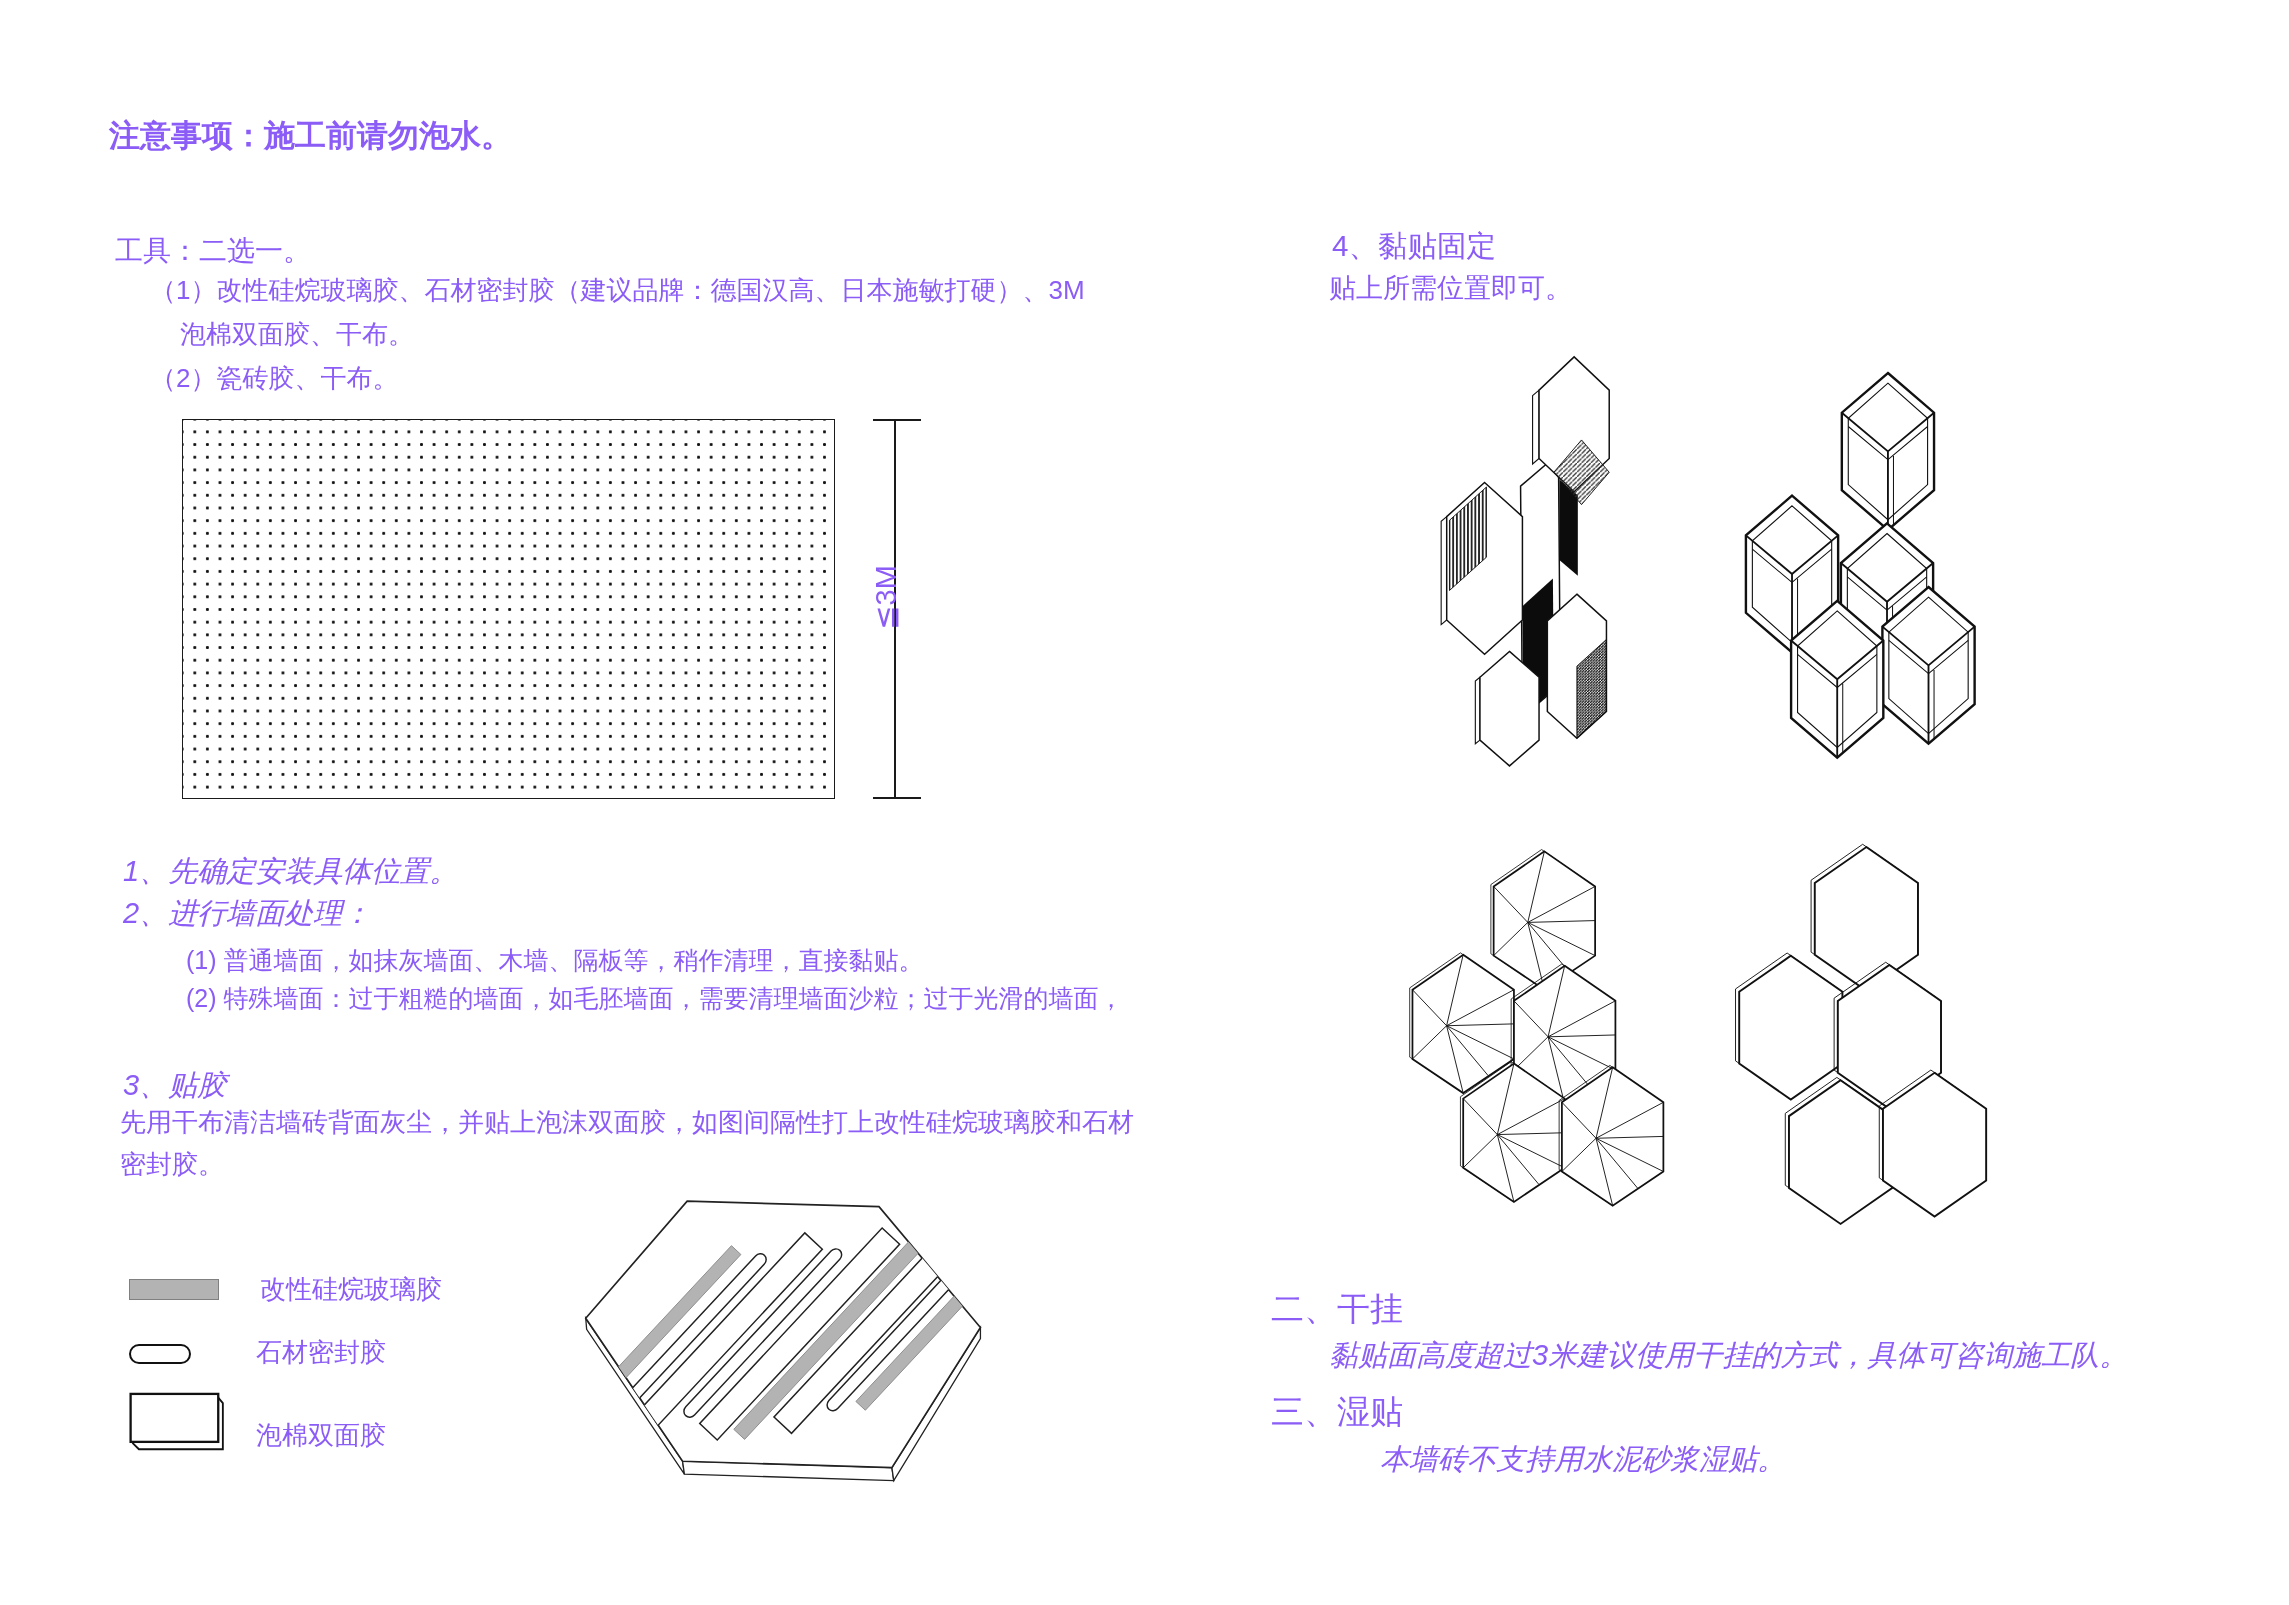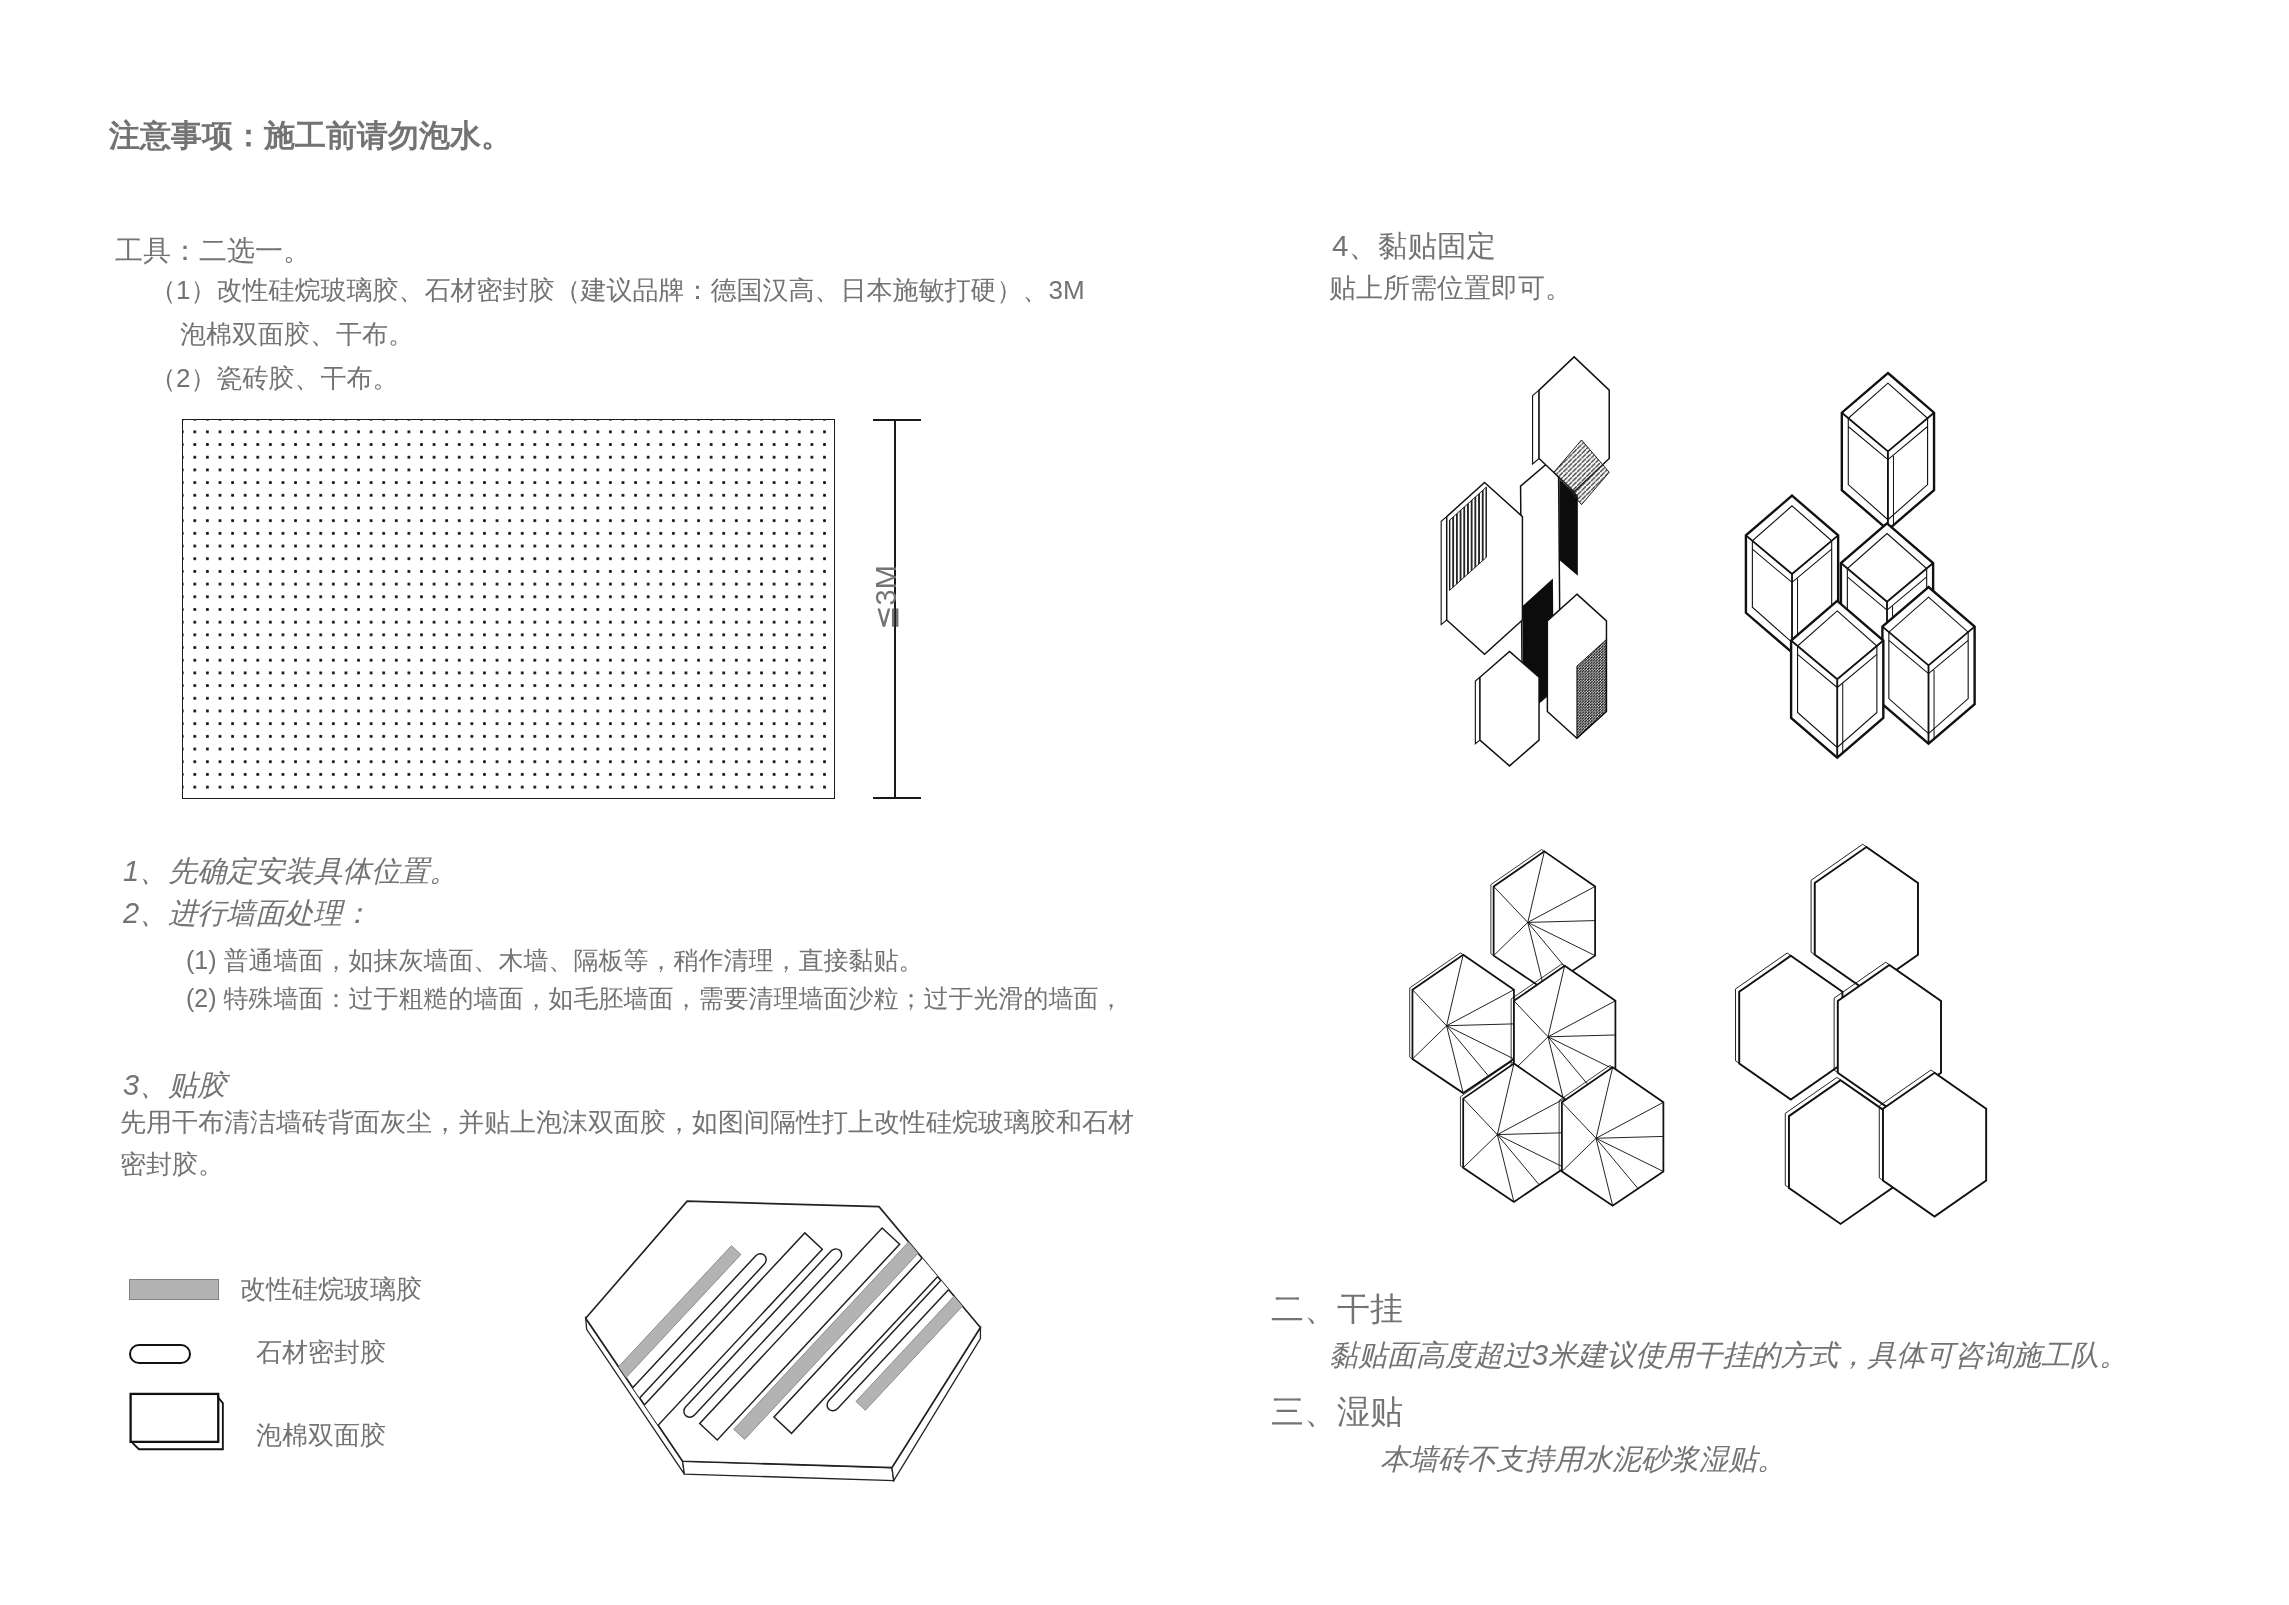--- a/index.html
+++ b/index.html
@@ -1,17 +1,17 @@
 <!DOCTYPE html>
 <html style="font-size:14.8px"><head>
 <meta charset="utf-8">
 <style>
   html,body{margin:0;padding:0;background:#fff;}
   .page{position:relative;width:2290px;height:1606px;background:#ffffff;overflow:hidden;
-        font-family:"Liberation Sans","DejaVu Sans",sans-serif;color:#737373;}
+        font-family:"Liberation Sans","DejaVu Sans",sans-serif;color:#8b5cf6;}
   .t{position:absolute;white-space:nowrap;line-height:1.15;}
   .b{font-weight:bold;}
   .fs36{font-size:33px;} .fs34{font-size:31px;} .fs32{font-size:29.5px;}
   .fs31{font-size:29px;font-style:italic;} .fs30{font-size:28px;} .fs29{font-size:27px;}
   .fs28{font-size:26px;} .fs27{font-size:25px;}
 
   
   .wall{position:absolute;left:182px;top:419px;width:653px;height:380px;
         border:1.8px solid #1a1a1a;box-sizing:border-box;
         background-image:radial-gradient(circle,#141414 1.3px,transparent 1.6px);
@@ -48,21 +48,21 @@
 
   <div class="t fs31" style="left:123px;top:855px;">1、先确定安装具体位置。</div>
   <div class="t fs31" style="left:123px;top:897px;">2、进行墙面处理：</div>
   <div class="t fs27" style="left:186px;top:946px;">(1) 普通墙面，如抹灰墙面、木墙、隔板等，稍作清理，直接黏贴。</div>
   <div class="t fs27" style="left:186px;top:984px;">(2) 特殊墙面：过于粗糙的墙面，如毛胚墙面，需要清理墙面沙粒；过于光滑的墙面，</div>
   <div class="t fs31" style="left:123px;top:1069px;">3、贴胶</div>
   <div class="t fs28" style="left:120px;top:1108px;text-align:center;">先用干布清洁墙砖背面灰尘，并贴上泡沫双面胶，如图间隔性打上改性硅烷玻璃胶和石材</div>
   <div class="t fs28" style="left:120px;top:1150px;">密封胶。</div>
 
   <div class="sw-gray"></div>
-  <div class="t fs28" style="left:240px;top:1275px;">改性硅烷玻璃胶</div>
+  <div class="t fs28" style="left:260px;top:1275px;">改性硅烷玻璃胶</div>
   <div class="sw-pill"></div>
   <div class="t fs28" style="left:256px;top:1338px;">石材密封胶</div>
   <svg class="svgblock" style="left:126px;top:1390px;" width="107" height="65" viewBox="0 0 116 70">
     <polyline points="100,8 105,14 105,64 14,64 7,57" fill="none" stroke="#111" stroke-width="2"></polyline>
     <rect x="5" y="4" width="95" height="52" fill="#fff" stroke="#111" stroke-width="2.5"></rect>
   </svg>
   <div class="t fs28" style="left:256px;top:1421px;">泡棉双面胶</div>
 
   <svg class="svgblock" style="left:581px;top:1191px;" width="406" height="332" viewBox="0 0 440 360">
     <defs>

